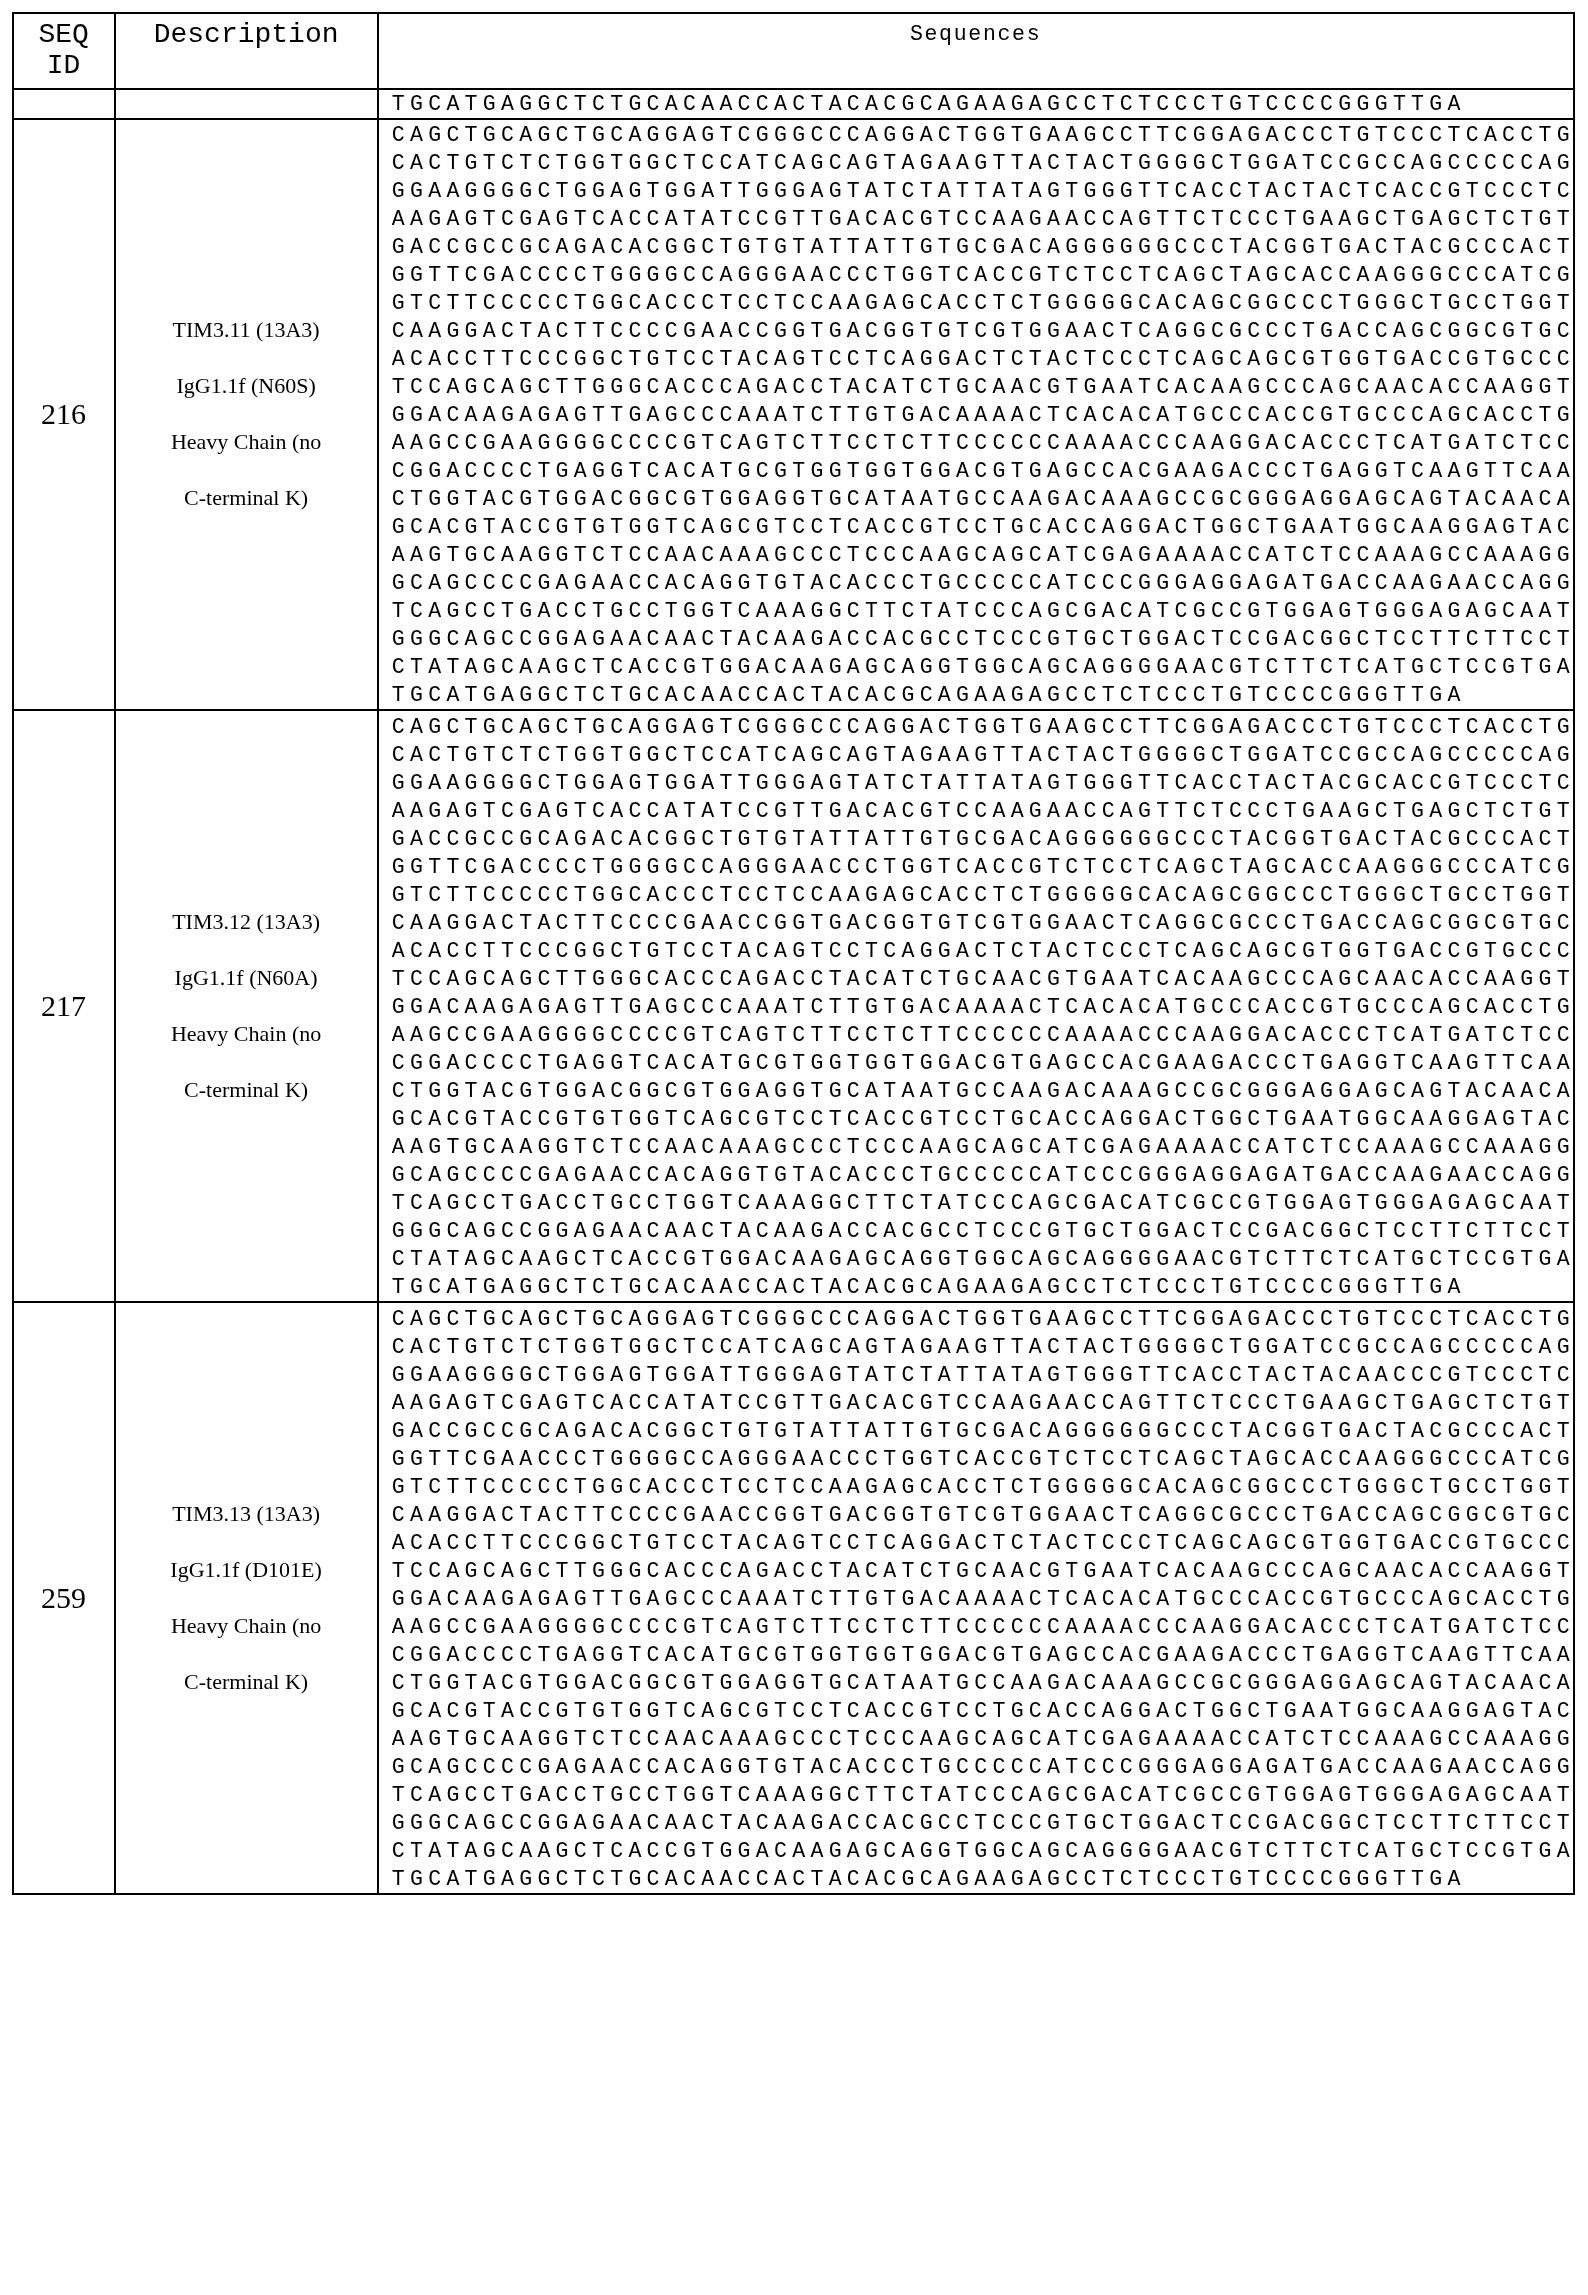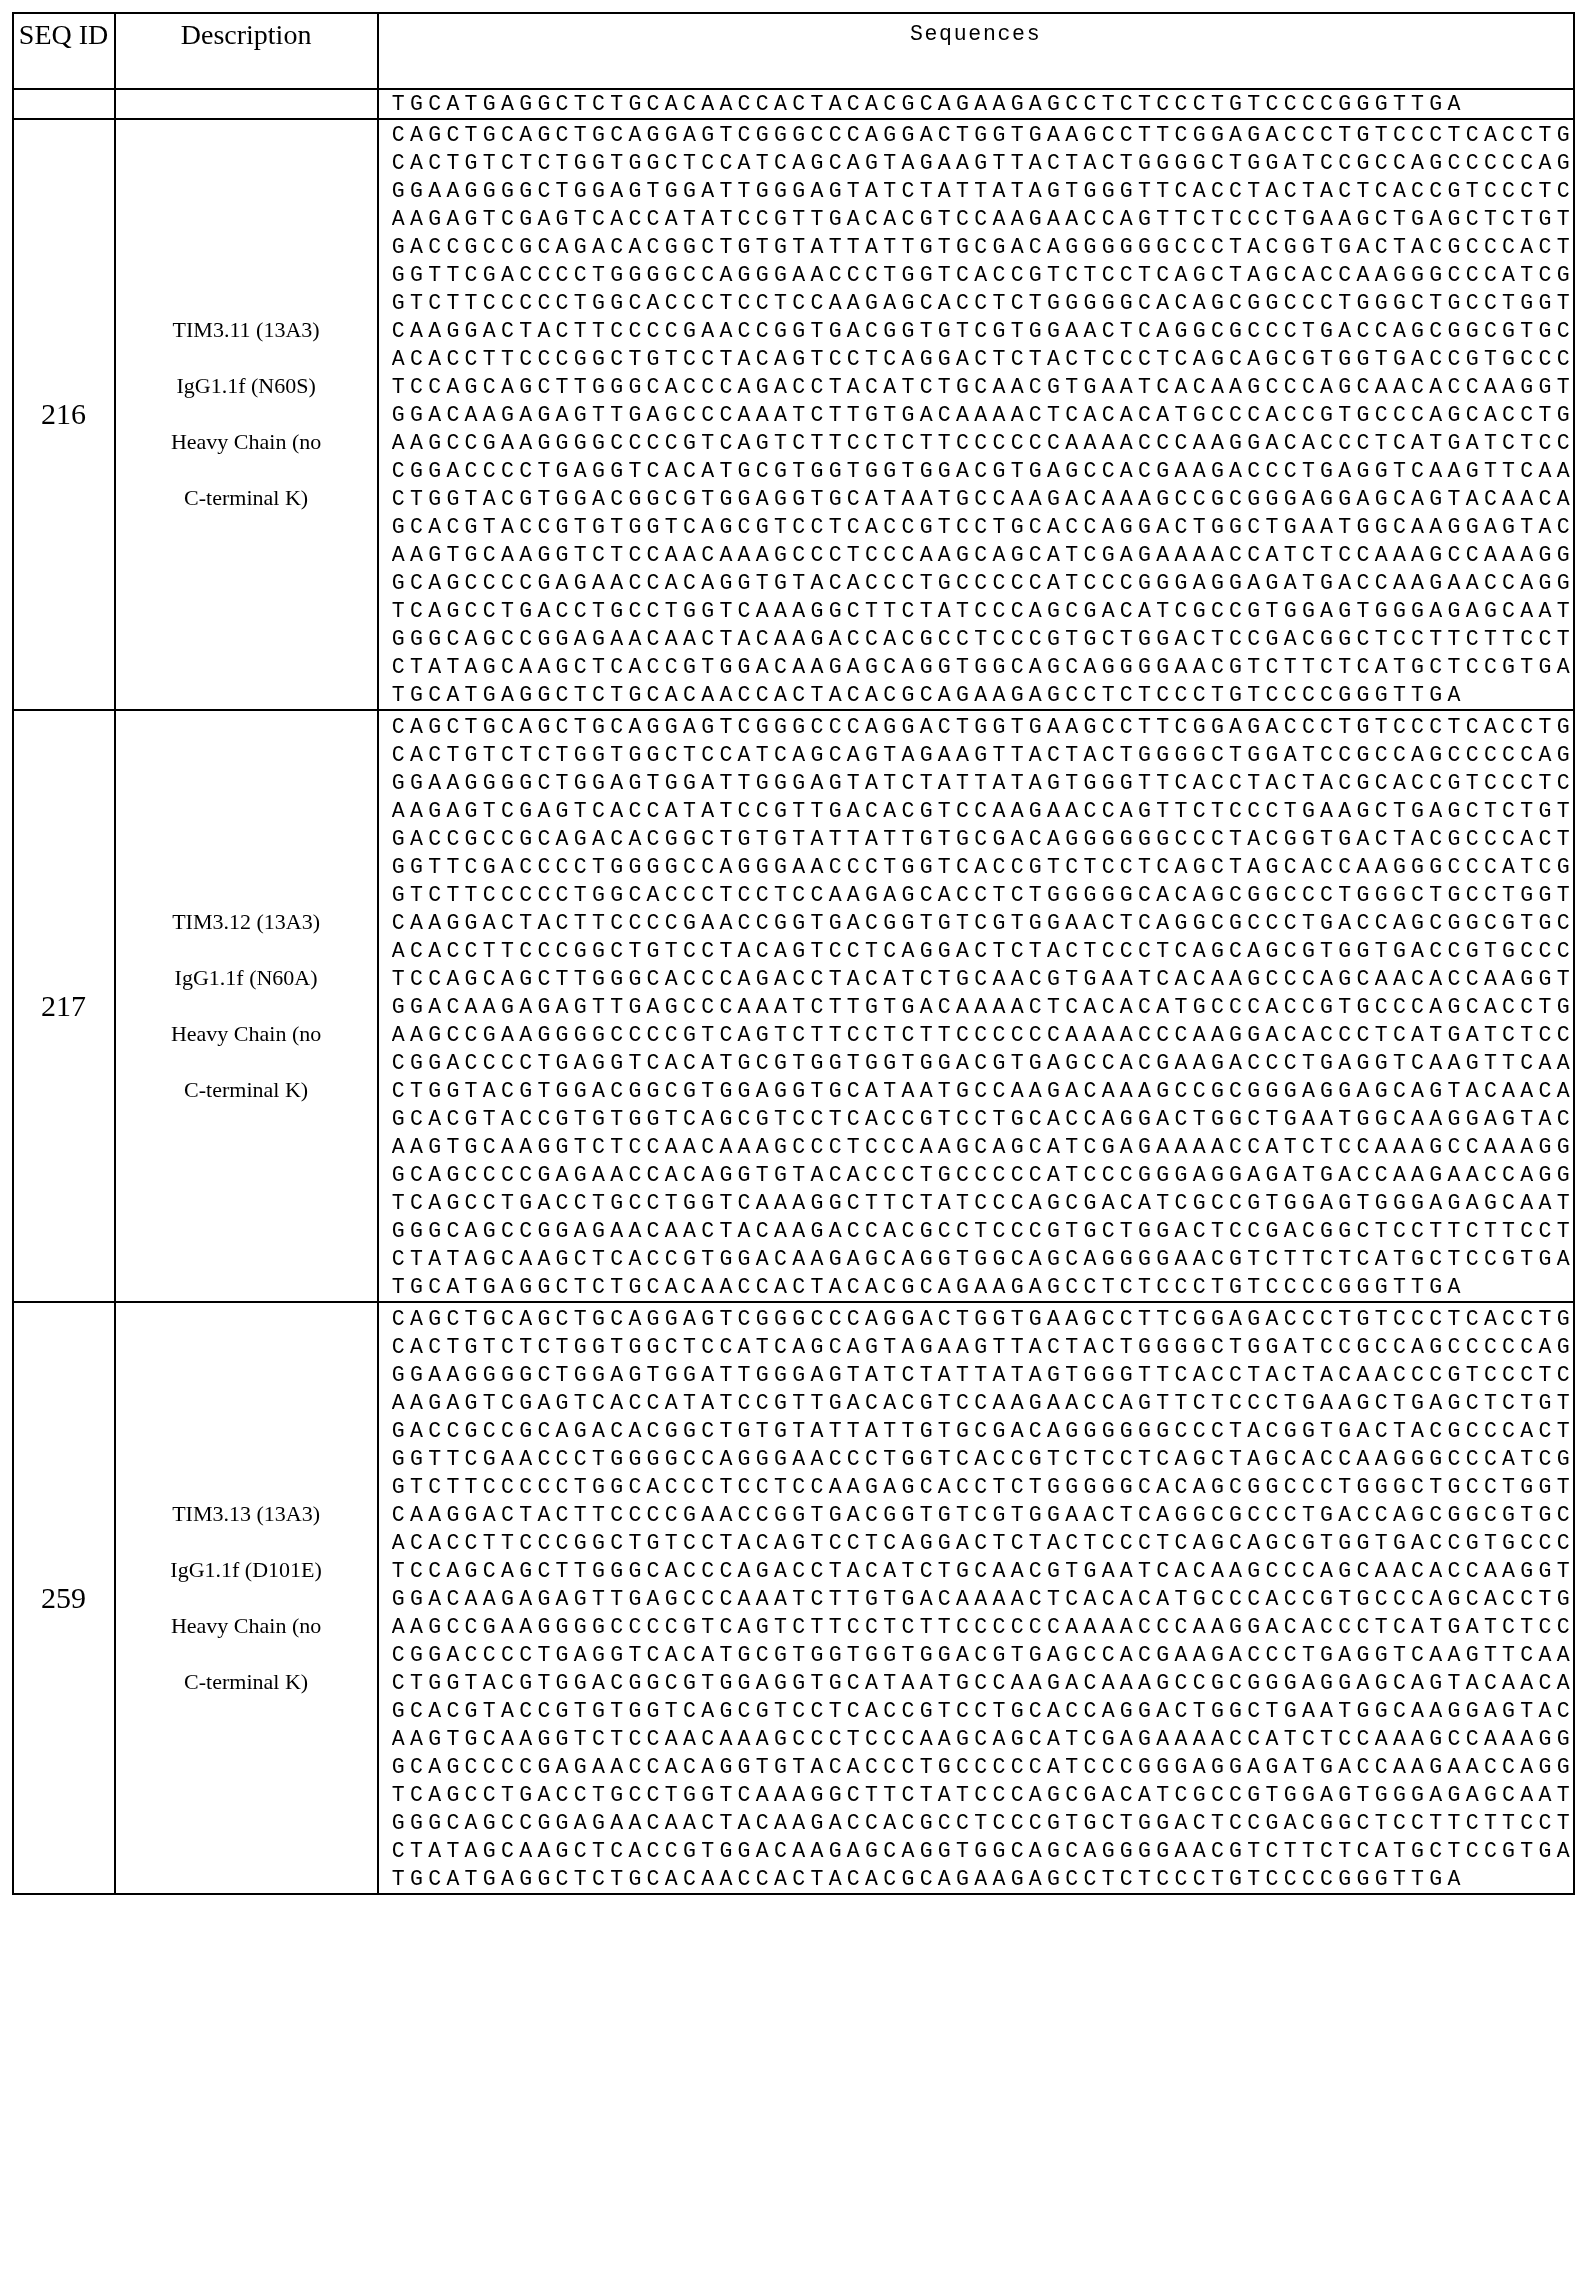--- a/index.html
+++ b/index.html
@@ -8,21 +8,21 @@
     position: absolute; left: 11.6px; top: 11.6px; width: 1563px;
     border-collapse: collapse; table-layout: fixed;
     font-family: "Liberation Serif", "DejaVu Serif", serif; color: #000;
   }
   .table td, .table th { border: 2.5px solid #000; padding: 0; vertical-align: middle; }
   .col-id { width: 102px; }
   .col-desc { width: 263px; }
   .col-seq { width: auto; }
   th { font-weight: normal; font-size: 28px; line-height: 31px; text-align: center; vertical-align: top !important; }
   th.seq-head { font-family: "Liberation Mono", "DejaVu Sans Mono", monospace; font-size: 21.5px; letter-spacing: 1.7px; padding-top: 5px; }
-  th.id-head, th.desc-head { padding-top: 5px; height: 69px; }
+  th.id-head, th.desc-head { padding-top: 5px; height: 69px; font-family: Liberation Mono, monospace; }
   td.id-cell { text-align: center; font-size: 30px; margin-left: 24px; }
   td.desc-cell { text-align: center; font-size: 22px; line-height: 56px; }
   td.seq-cell { padding-left: 13.2px; vertical-align: top; }
   .seq-line {
     font-family: "Liberation Mono", "DejaVu Sans Mono", monospace;
     font-size: 21.5px; letter-spacing: 5.3px; height: 28px; line-height: 28px;
     white-space: nowrap; overflow: hidden;
   }
   tr.cont td { height: 28px; }
   tr.big td.seq-cell { padding-top: 1.7px; padding-bottom: 0; }

